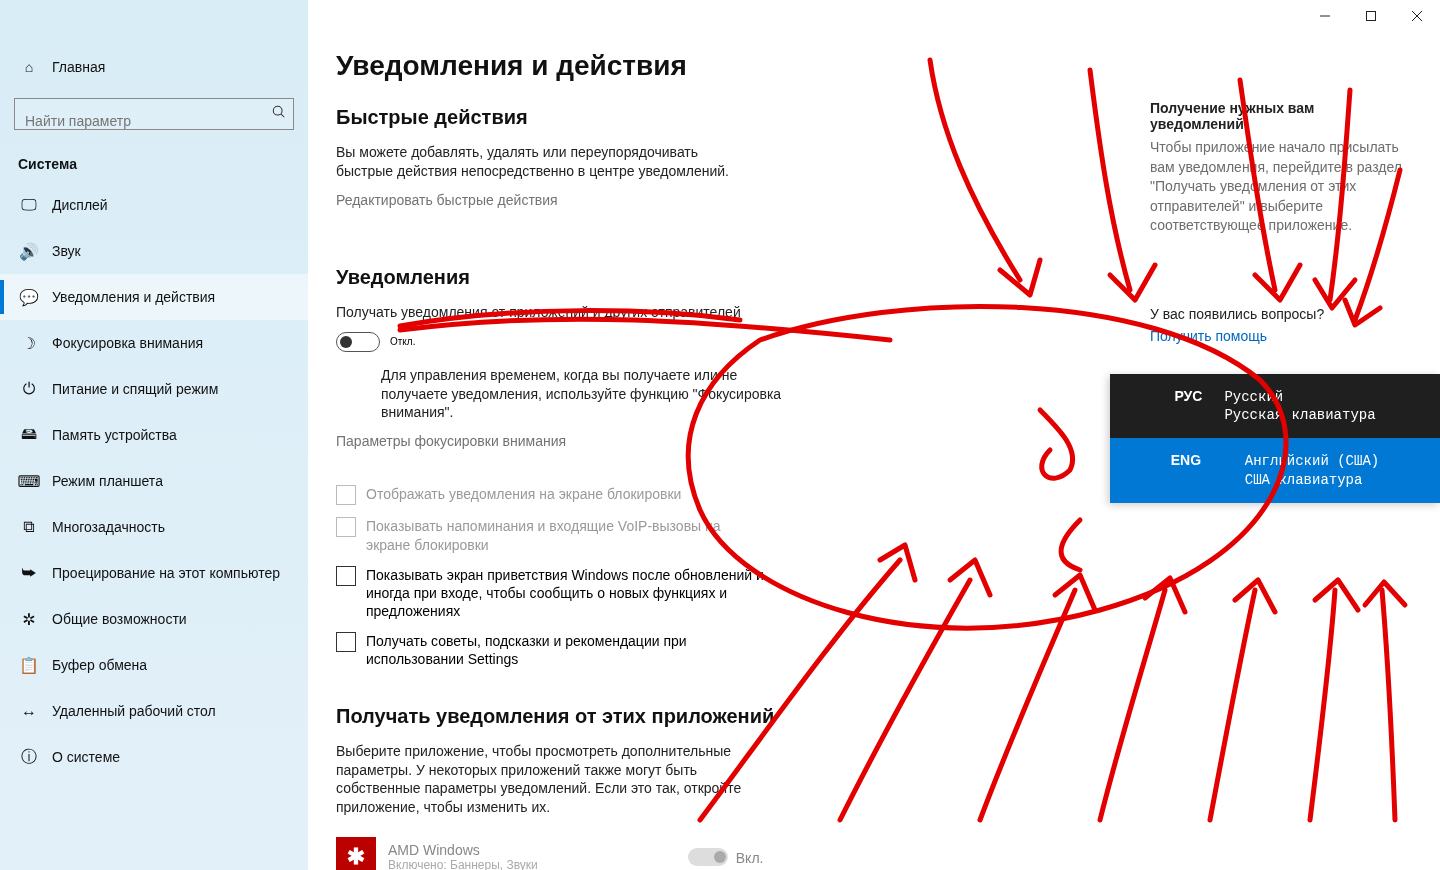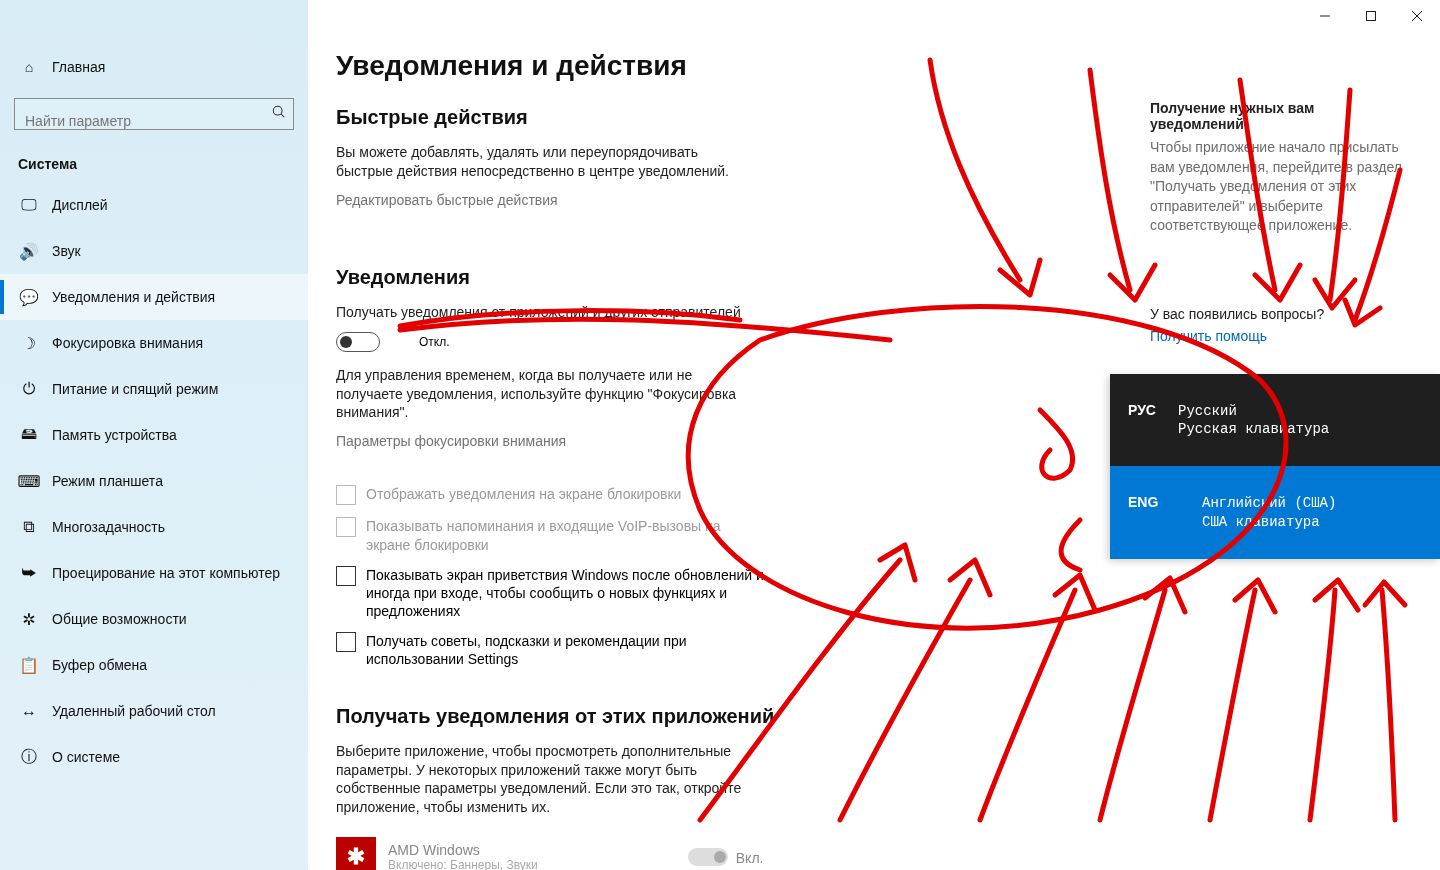--- a/index.html
+++ b/index.html
@@ -26,26 +26,26 @@
 .navitem .icon { width:22px; display:inline-flex; justify-content:center; margin-right:12px; font-size:16px; }
 .navitem.active { background: rgba(255,255,255,0.45); }
 .navitem.active::before { content:""; position:absolute; left:0; top:6px; bottom:6px; width:4px; background:#0078d4; }
 
 
 .main { position:absolute; left:336px; right:0; top:50px; bottom:0; overflow:hidden; }
 .main h1 { font-size:28px; font-weight:600; margin-bottom:24px; color:#111; }
 .main h2 { font-size:20px; font-weight:600; margin-bottom:14px; margin-top:16px; color:#111;}
 .main p { font-size:14px; color:#222; margin-bottom:10px; max-width:420px; line-height:1.35;}
 .link { font-size:14px; color:#737373; margin-bottom:18px; display:inline-block; }
-.dim { color:#6b6b6b; }
+.dim { color:#6b6b6b;margin-left:45px; }
 
 .toggle-row { display:flex; align-items:center; margin-bottom:14px;}
 .toggle { width:44px; height:20px; border:1px solid #555; border-radius:10px; position:relative; margin-right:10px; background:#fff;}
 .toggle .knob { width:12px; height:12px; border-radius:50%; background:#333; position:absolute; left:3px; top:3px;}
-.toggle-lbl { font-size:12px;margin-left:29px; }
+.toggle-lbl { font-size:10px; }
 
 .check-row { display:flex; align-items:flex-start; margin-bottom:12px; max-width:430px; }
 .check-row .box { width:20px; height:20px; border:1px solid #333; margin-right:10px; flex-shrink:0; background:#fff;}
 .check-row.disabled .box { border-color:#bbb; }
 .check-row.disabled .lbl { color:#9a9a9a;}
 .check-row .lbl { font-size:14px; line-height:1.3;}
 
 .app-row { display:flex; align-items:center; margin-top:20px;}
 .app-logo { width:40px; height:40px; background:#b00; margin-right:12px; display:flex; align-items:center; justify-content:center; color:#fff; font-size:22px; font-weight:bold;}
 .app-name { font-size:14px; color:#888;}
@@ -56,21 +56,21 @@
 
 
 .rightcol { position:absolute; right:30px; top:100px; width:260px; font-size:14px; color:#222;}
 .rightcol h3 { font-size:14px; font-weight:600; margin-bottom:6px;}
 .rightcol p { color:#6d6d6d; line-height:1.4; max-width:260px;}
 .rightcol .q { margin-top:70px; font-size:14px;}
 .rightcol .helplink { color:#0067c0; font-size:14px; margin-top:6px; display:block;}
 
 
 .langpop { position:absolute; right:0; top:374px; width:330px; box-shadow: -2px 2px 8px rgba(0,0,0,0.2);}
-.langitem { display:flex; padding:28px 18px; color:#fff; font-size:14px;}
+.langitem { display:flex; padding:14px 18px; color:#fff; font-size:14px;justify-content:center;}
 .langitem.dark { background:#1f1f1f; }
 .langitem.blue { background:#0078d4;gap:24px; }
 .langcode { font-weight:600; width:50px;}
 .langtext span { display:block; line-height:1.3;font-family:Liberation Mono, monospace;}
 
 
 .scribble-layer { position:absolute; inset:0; pointer-events:none; }
 </style>
 </head>
 <body>

